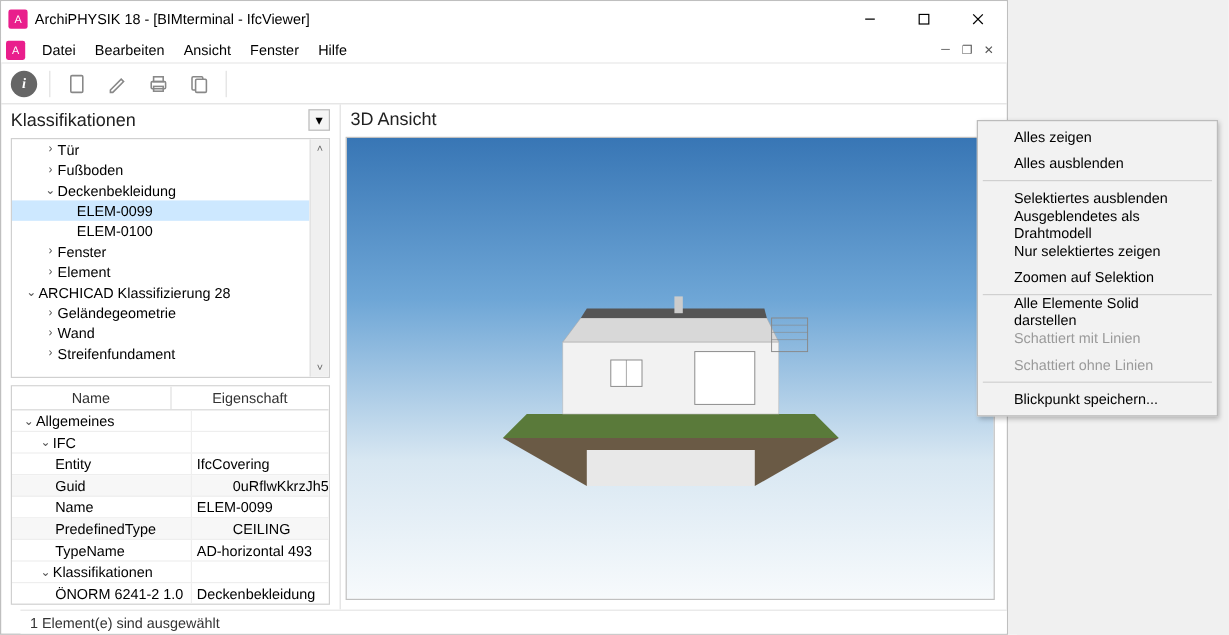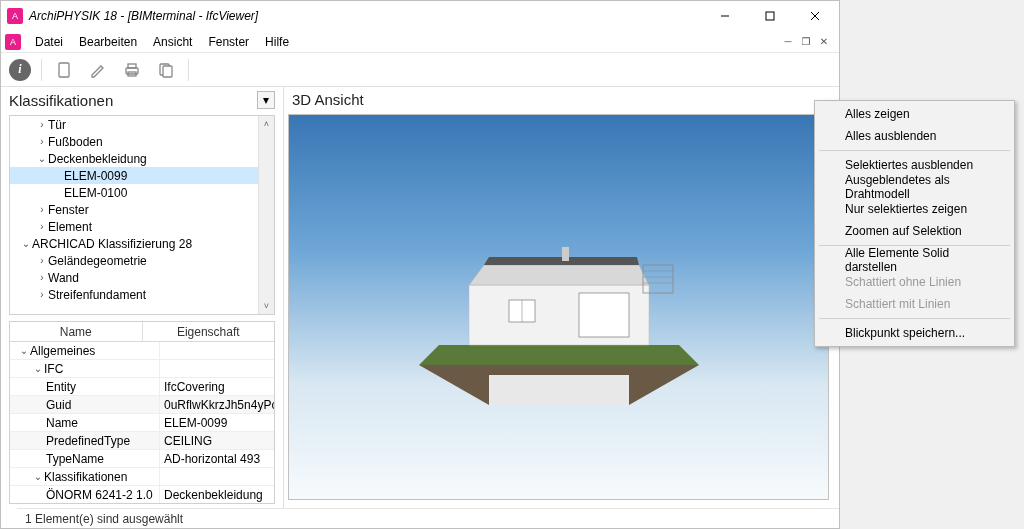--- a/index.html
+++ b/index.html
@@ -2,21 +2,21 @@
 <html><head>
 <meta charset="utf-8">
 <style>
   * { box-sizing: border-box; margin: 0; padding: 0; font-family: "Segoe UI", Tahoma, sans-serif; font-size: 12px; }
   body { background: #f0f0f0; width: 1024px; height: 529px; overflow: hidden; position: relative; }
 
   .window { position: absolute; left: 0; top: 0; width: 840px; height: 529px; background: #fff; border: 1px solid #bfbfbf; display: flex; flex-direction: column; }
 
   .titlebar { height: 30px; display: flex; align-items: center; padding: 0 2px 0 6px; background: #fff; }
   .app-icon { width: 16px; height: 16px; background: #e91e8c; border-radius: 2px; margin-right: 6px; display: flex; align-items: center; justify-content: center; color: #fff; font-size: 9px; }
-  .title-text { color: #000; flex: 0 0 auto; font-style: italic; }
+  .title-text { color: #000; flex: 0 0 auto; }
   .title-spacer { flex: 1; }
   .win-btn { width: 45px; height: 28px; display: flex; align-items: center; justify-content: center; cursor: pointer; }
 
   .menubar { height: 22px; display: flex; align-items: center; padding: 0 4px; background: #fff; border-bottom: 1px solid #e8e8e8; }
   .menubar .app-icon { margin-right: 6px; }
   .menuitem { padding: 2px 8px; cursor: pointer; }
   .mdi-controls { margin-left: auto; display: flex; gap: 4px; padding-right: 4px; }
   .mdi-btn { width: 14px; height: 14px; display: flex; align-items: center; justify-content: center; cursor: pointer; font-size: 10px; color: #555; }
 
   .toolbar { height: 34px; display: flex; align-items: center; padding: 0 8px; gap: 10px; border-bottom: 1px solid #e0e0e0; }
@@ -39,21 +39,21 @@
   .tree-row.selected { background: #cde8ff; }
   .tw { width: 12px; display: inline-flex; justify-content: center; color: #555; font-size: 10px; }
   .ind { display: inline-block; }
 
   .grid { flex: 1; border: 1px solid #d0d0d0; margin: 0 8px 4px 8px; overflow: hidden; position: relative; background: #fff; min-height: 0; }
   .grid-head { display: flex; height: 20px; background: #fff; border-bottom: 1px solid #d8d8d8; }
   .grid-head > div { flex: 1; display: flex; align-items: center; justify-content: center; border-right: 1px solid #e0e0e0; color: #333; }
   .grid-head > div:last-child { border-right: none; }
   .grid-body { position: absolute; top: 20px; left: 0; right: 0; bottom: 0; overflow: hidden; }
   .grow { display: flex; height: 18px; border-bottom: 1px solid #eee; }
-  .grow.alt { background: #f7f7f7; }
+  .grow.alt { background: #f7f7f7; gap: 30px; }
   .gc1 { width: 150px; display: flex; align-items: center; padding-left: 4px; border-right: 1px solid #eee; overflow: hidden; white-space: nowrap; }
   .gc2 { flex: 1; display: flex; align-items: center; padding-left: 4px; overflow: hidden; white-space: nowrap; }
   .gtw { width: 12px; display: inline-flex; justify-content: center; color: #555; font-size: 10px; }
 
   .right-pane { flex: 1; display: flex; flex-direction: column; min-height: 0; }
   .viewport-wrap { flex: 1; padding: 0 10px 8px 4px; min-height: 0; }
   .viewport { width: 100%; height: 100%; border: 1px solid #c0c0c0; position: relative; overflow: hidden;
     background: linear-gradient(to bottom, #3876b5 0%, #6ea6d6 35%, #d8e7f2 70%, #f7fafc 100%); }
   .house { position: absolute; left: 50%; top: 52%; transform: translate(-50%, -50%); }
 
@@ -317,17 +317,17 @@
 <div class="context-menu">
   <div class="cm-item">Alles zeigen</div>
   <div class="cm-item">Alles ausblenden</div>
   <div class="cm-sep"></div>
   <div class="cm-item">Selektiertes ausblenden</div>
   <div class="cm-item">Ausgeblendetes als Drahtmodell</div>
   <div class="cm-item">Nur selektiertes zeigen</div>
   <div class="cm-item">Zoomen auf Selektion</div>
   <div class="cm-sep"></div>
   <div class="cm-item">Alle Elemente Solid darstellen</div>
+  <div class="cm-item disabled">Schattiert mit Linien</div>
   <div class="cm-item disabled">Schattiert ohne Linien</div>
-  <div class="cm-item disabled">Schattiert mit Linien</div>
   <div class="cm-sep"></div>
   <div class="cm-item">Blickpunkt speichern...</div>
 </div>
 
 </body></html>

